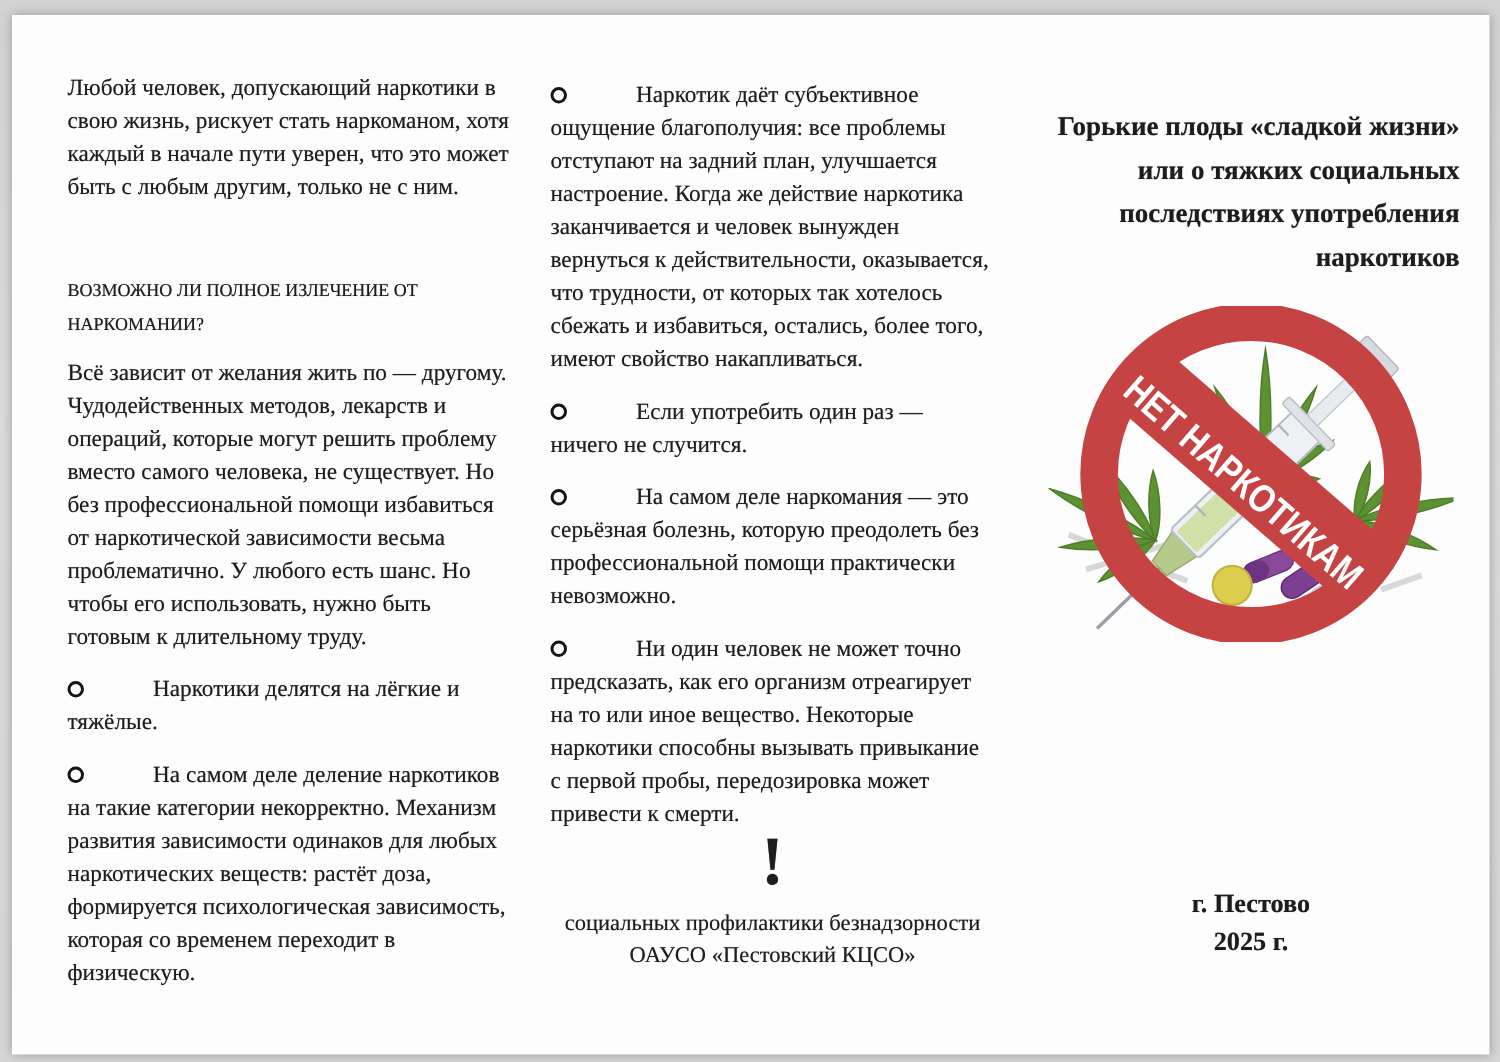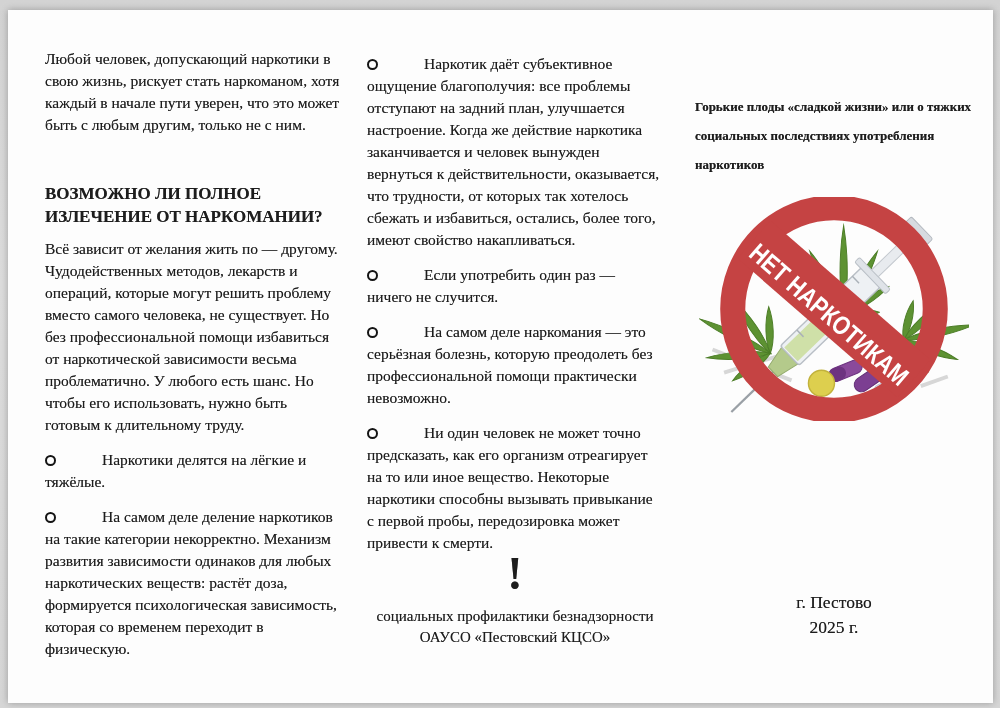--- a/index.html
+++ b/index.html
@@ -13,40 +13,40 @@
     background:#fdfdfd;box-shadow:0 0 7px rgba(0,0,0,.28);
     box-sizing:border-box;padding:38px 0 0 37px;
     display:flex;
   }
   .col{box-sizing:border-box;}
   .col-left{width:296px;}
   .col-mid{width:296px;margin-left:26px;display:flex;flex-direction:column;height:640px;justify-content:flex-end;}
   .col-right{width:282px;margin-left:30px;display:flex;flex-direction:column;height:640px;}
 
   .body-text{font-size:15.5px;line-height:22px;margin:0;text-shadow:0 0 .5px rgba(20,20,20,.55);}
-  .h-caps{font-weight:bold;font-size:17px;line-height:23px;margin:46px 0 0 0;text-shadow:0 0 .5px rgba(20,20,20,.6);}
+  .h-caps{font-weight:normal;font-size:12px;line-height:23px;margin:46px 0 0 0;text-shadow:0 0 .5px rgba(20,20,20,.6);}
   .h-myths{font-weight:bold;font-size:17.5px;line-height:25px;margin:24px 0 0 0;text-shadow:0 0 .5px rgba(20,20,20,.6);}
   .para{margin-top:10px;}
 
   .bullet{margin:13px 0 0 0;font-size:15.5px;line-height:22px;text-shadow:0 0 .5px rgba(20,20,20,.55);}
   .ring{
     display:inline-block;width:7px;height:7px;border:2.7px solid #141414;
     border-radius:50%;margin-right:46px;vertical-align:-1px;
   }
 
   .mid-footer{margin-top:auto;margin-bottom:40px;text-align:center;}
   .bang{font-size:46px;font-weight:bold;line-height:40px;margin-bottom:12px;text-shadow:0 0 .5px rgba(20,20,20,.6);}
   .mid-footer-line{font-size:15px;line-height:21px;text-shadow:0 0 .5px rgba(20,20,20,.55);}
 
   .right-title{
-    font-weight:bold;font-size:13px;line-height:29px;text-align:left;
-    margin:44px 0 0 0;padding:0 2px;text-shadow:0 0 .6px rgba(20,20,20,.6);
+    font-weight:bold;font-size:18px;line-height:29px;text-align:right;
+    margin:22px 0 0 0;padding:0 2px;text-shadow:0 0 .6px rgba(20,20,20,.6);
   }
   .emblem-wrap{width:270px;margin:18px auto 0 auto;}
-  .right-footer{margin-top:auto;margin-bottom:48px;text-align:center;font-weight:normal;
+  .right-footer{margin-top:auto;margin-bottom:48px;text-align:center;font-weight:bold;
     font-size:17.5px;line-height:25px;text-shadow:0 0 .5px rgba(20,20,20,.6);}
 </style>
 </head>
 <body>
 
 <div class="page">
 
   <div class="col col-left">
     <p class="body-text">Любой человек, допускающий наркотики в свою жизнь, рискует стать наркоманом, хотя каждый в начале пути уверен, что это может быть с любым другим, только не с ним.</p>
     <p class="h-caps">ВОЗМОЖНО ЛИ ПОЛНОЕ ИЗЛЕЧЕНИЕ ОТ НАРКОМАНИИ?</p>

